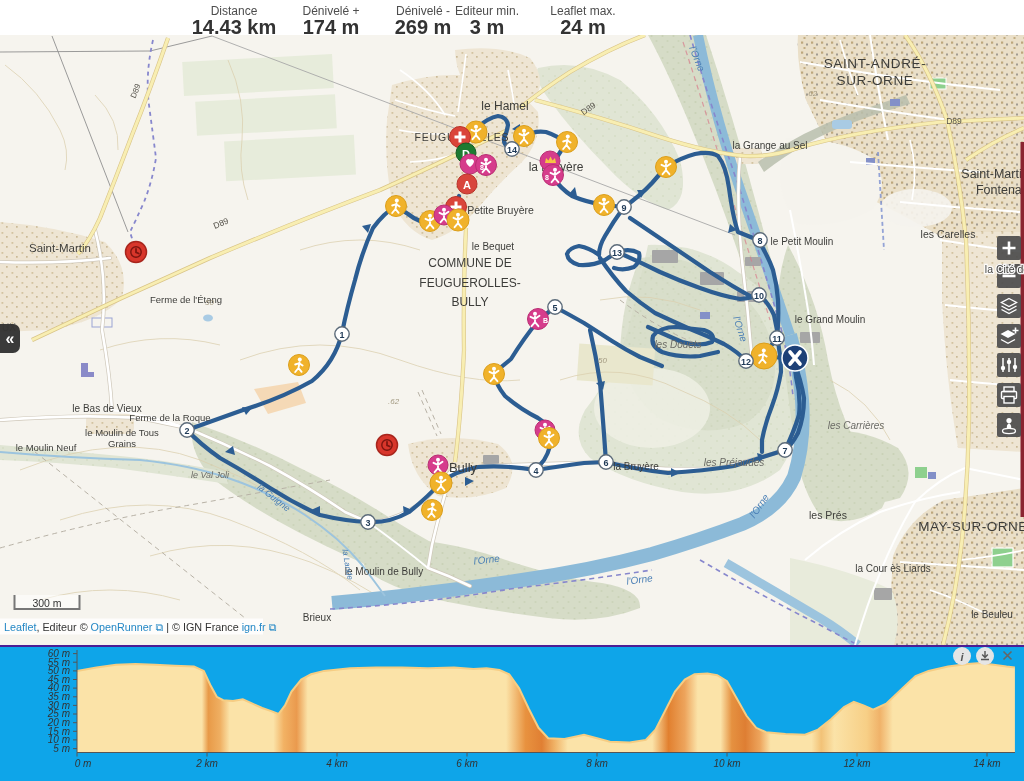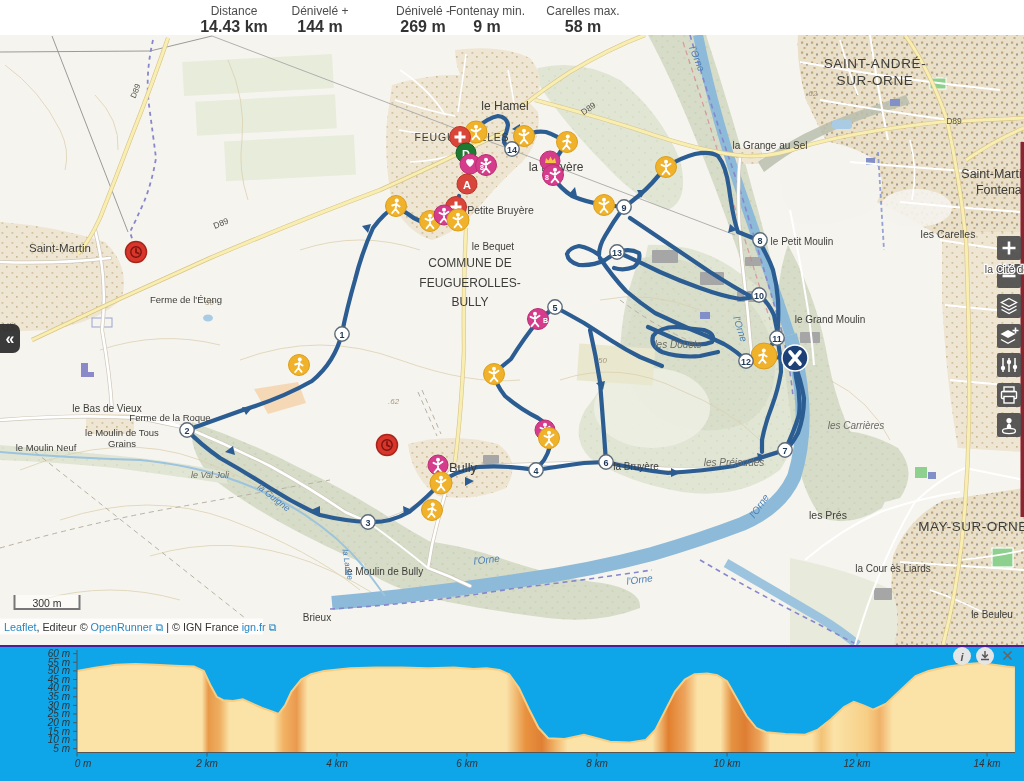--- a/index.html
+++ b/index.html
@@ -1,54 +1,54 @@
 <!DOCTYPE html>
 <html><head>
 <meta charset="utf-8">
 <style>
 html,body{margin:0;padding:0;width:1024px;height:781px;overflow:hidden;background:#fff;
 font-family:"Liberation Sans",sans-serif;}
 #app{position:relative;width:863px;height:781px;}
 #topbar{position:absolute;left:0;top:0;width:1024px;height:35px;background:#fff;z-index:5;}
 .stat{position:absolute;top:4px;text-align:center;transform:translateX(-50%);white-space:nowrap;}
 .stat .lbl{font-size:12px;color:#4d4d4d;line-height:14px;}
-.stat .val{font-size:16px;font-weight:bold;color:#333;line-height:18px;}
+.stat .val{font-size:20px;font-weight:bold;color:#333;line-height:18px;}
 #mapwrap{position:absolute;left:0;top:35px;width:1024px;height:610px;}
 #chartwrap{position:absolute;left:0;top:645px;width:1024px;height:136px;background:#0ea5e9;border-top:2px solid #4c1d95;font-style:italic;}
 svg text{font-family:"Liberation Sans",sans-serif;}
 </style>
 </head>
 <body>
 <div id="app">
 
 <div id="topbar">
 
 <div class="stat" style="left:234px">
         <div class="lbl">Distance</div>
         <div class="val">14.43 km</div>
       </div>
 
-<div class="stat" style="left:320px">
+<div class="stat" style="left:331px">
         <div class="lbl">Dénivelé +</div>
-        <div class="val">144 m</div>
+        <div class="val">174 m</div>
       </div>
 
 <div class="stat" style="left:423px">
         <div class="lbl">Dénivelé -</div>
         <div class="val">269 m</div>
       </div>
 
 <div class="stat" style="left:487px">
-        <div class="lbl">Fontenay min.</div>
-        <div class="val">9 m</div>
+        <div class="lbl">Editeur min.</div>
+        <div class="val">3 m</div>
       </div>
 
 <div class="stat" style="left:583px">
-        <div class="lbl">Carelles max.</div>
-        <div class="val">58 m</div>
+        <div class="lbl">Leaflet max.</div>
+        <div class="val">24 m</div>
       </div>
 </div>
 
 <div id="mapwrap">
 <svg width="1024" height="610" viewBox="0 35 1024 610">
 <defs>
 <pattern id="patRes" width="10" height="10" patternUnits="userSpaceOnUse">
 <rect width="10" height="10" fill="#eee5d3"></rect>
 <rect x="1.5" y="2" width="1.8" height="1.8" fill="#d3c3a0"></rect>
 <rect x="6" y="6" width="1.7" height="1.7" fill="#cbb995"></rect>

